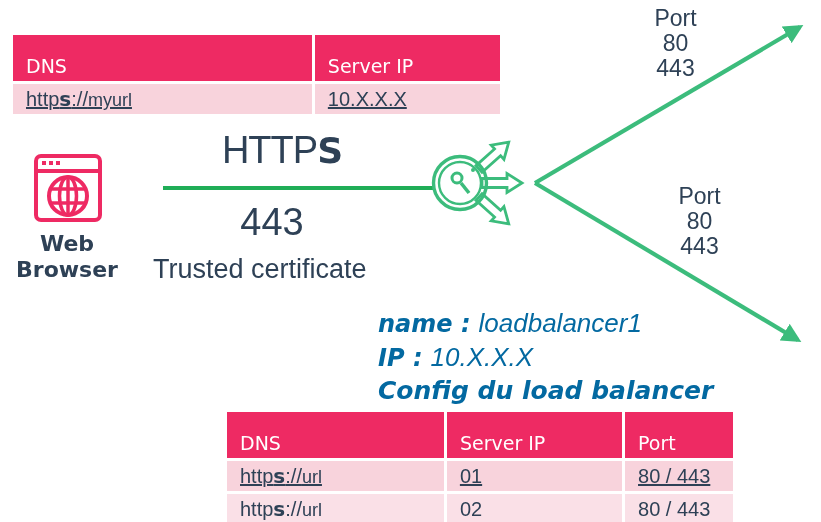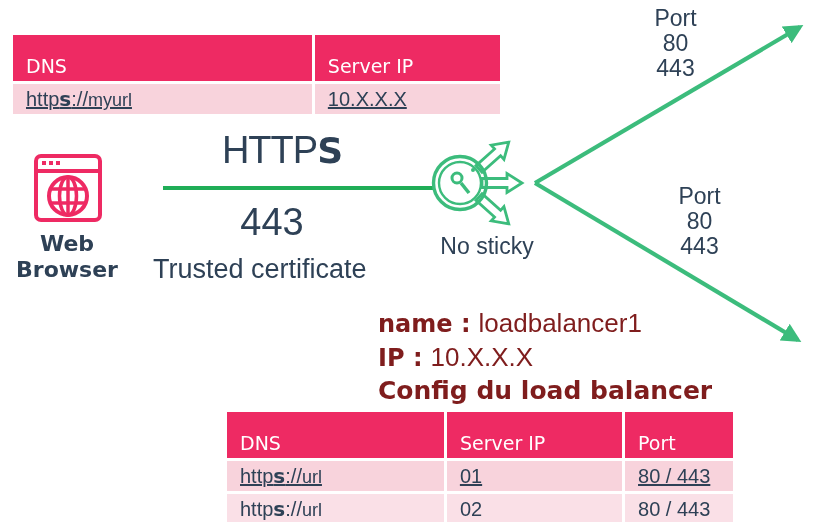--- a/index.html
+++ b/index.html
@@ -47,21 +47,21 @@
   .lb-label{
     position:absolute;left:392px;top:234px;width:190px;text-align:center;color:#2E4156;
   }
   .lb-label .l1{font-family:"DejaVu Sans","Liberation Sans",sans-serif;font-weight:bold;font-size:22px;line-height:26px;}
   .lb-label .l2{font-size:23px;line-height:24px;}
   
   .port-stack{position:absolute;width:95px;text-align:center;font-size:23px;line-height:25px;color:#2E4156;}
   .port-stack.top{left:628px;top:6px;}
   .port-stack.right{left:652px;top:184px;}
   
-  .config{position:absolute;left:378px;top:308px;color:#7f1d1d;}
+  .config{position:absolute;left:378px;top:308px;color:#0369a1;font-style:italic;}
   .config .row{line-height:30px;white-space:nowrap;}
   .config .b{
     font-family:"DejaVu Sans","Liberation Sans",sans-serif;font-weight:bold;font-size:24px;
     margin-right:8px;
   }
   .config .v{font-size:26px;}
   .config .title{font-family:"DejaVu Sans","Liberation Sans",sans-serif;font-weight:bold;font-size:25px;}
   
   .abs{position:absolute;}
 </style>
@@ -126,21 +126,20 @@
     </g>
     <circle cx="49" cy="34" r="2" fill="#3CBC7C"></circle>
     <g fill="none" stroke="#3CBC7C" stroke-width="2.8" stroke-linejoin="miter">
       <path d="M0,-4.5 H25 V-9.5 L40,0 L25,9.5 V4.5 H0 Z" transform="translate(58,47)"></path>
       <path d="M0,-4.5 H25 V-9.5 L40,0 L25,9.5 V4.5 H0 Z" transform="translate(55,33) rotate(-42)"></path>
       <path d="M0,-4.5 H25 V-9.5 L40,0 L25,9.5 V4.5 H0 Z" transform="translate(55,61) rotate(42)"></path>
     </g>
   </svg>
 
   <div class="lb-label">
-    <div class="l2">No sticky</div>
   </div>
 
   <svg class="abs" style="left:524px;top:8px;" width="295" height="345" viewBox="0 0 295 345">
     <defs>
       <marker id="ah" viewBox="0 0 10 10" refX="8" refY="5" markerWidth="4.6" markerHeight="4.6" orient="auto">
         <path d="M0,0 L10,5 L0,10 Z" fill="#3CBC7C"></path>
       </marker>
     </defs>
     <line x1="11" y1="175" x2="276" y2="19" stroke="#3CBC7C" stroke-width="4.2" marker-end="url(#ah)"></line>
     <line x1="11" y1="175" x2="274" y2="332" stroke="#3CBC7C" stroke-width="4.2" marker-end="url(#ah)"></line>

